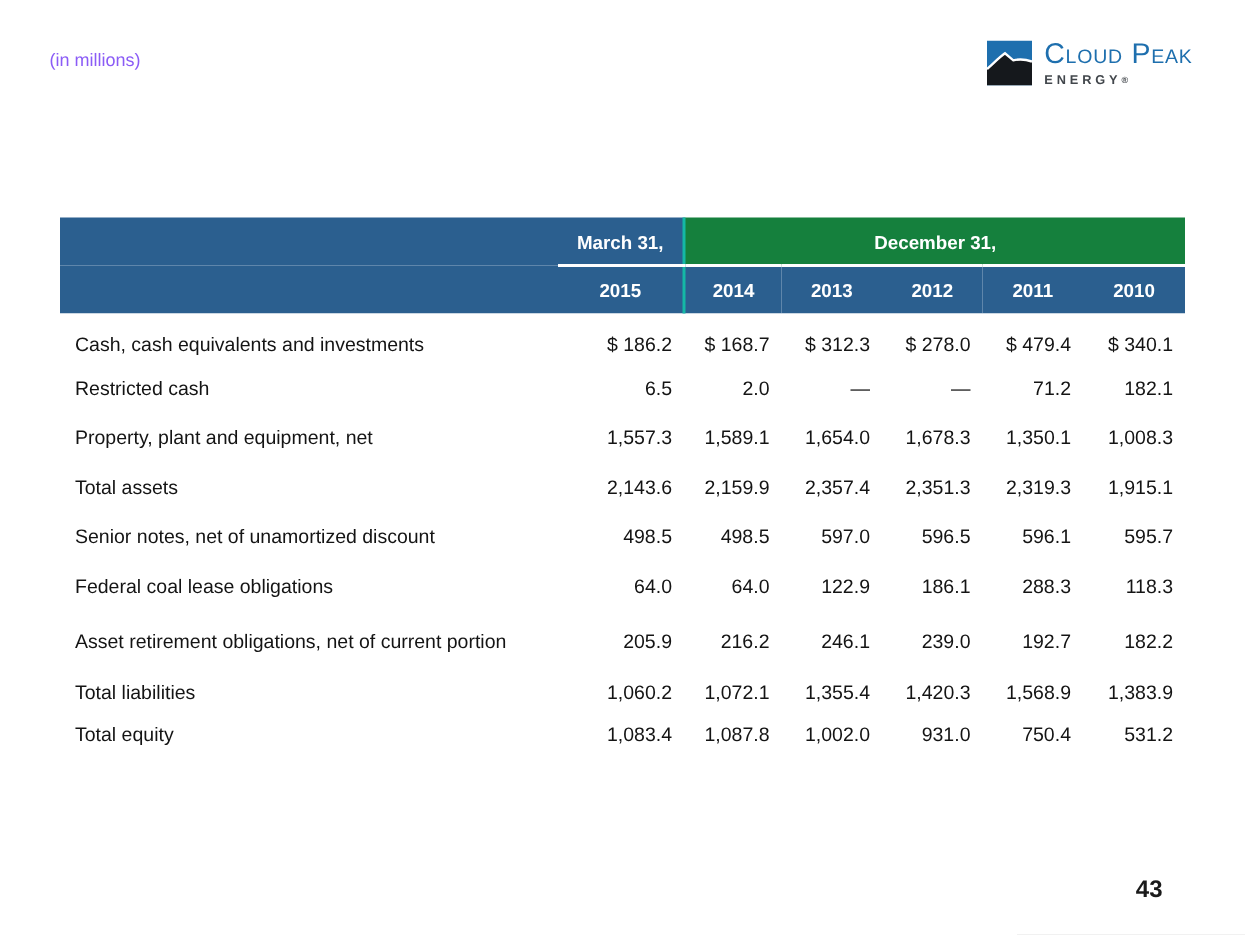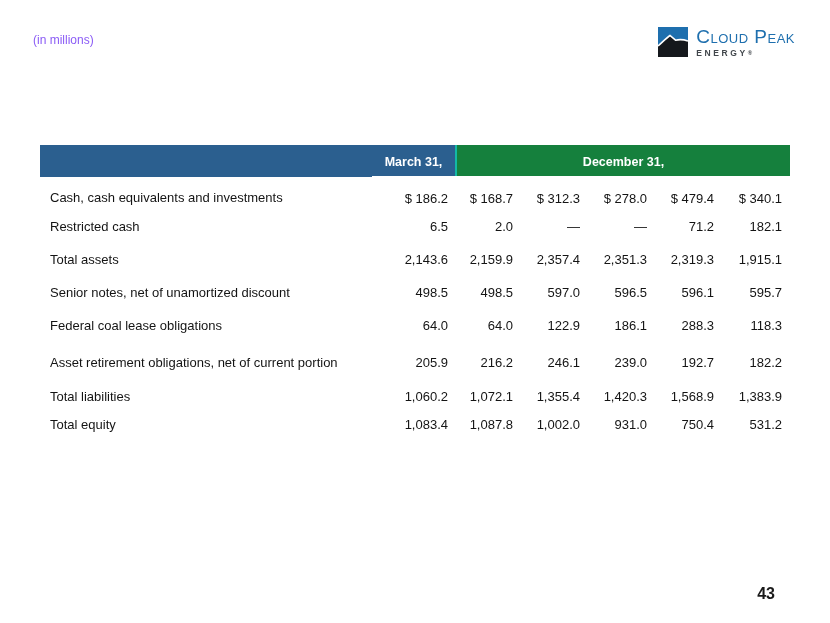--- a/index.html
+++ b/index.html
@@ -116,20 +116,29 @@
       <col style="width:67px">
       <col style="width:67px">
       <col style="width:68px">
     </colgroup>
     <thead>
       <tr class="group-row">
         <th class="lbl" style="background: rgb(43, 95, 143); color: rgb(255, 255, 255);"></th>
         <th class="underline divider" style="background: rgb(43, 95, 143); color: rgb(255, 255, 255);">March 31,</th>
         <th class="underline" colspan="5" style="background: #15803d; color: rgb(255, 255, 255);">December 31,</th>
       </tr>
+      <tr class="year-row">
+        <th class="lbl" style="background: rgb(43, 95, 143); color: rgb(255, 255, 255);"></th>
+        <th class="divider" style="background: rgb(43, 95, 143); color: rgb(255, 255, 255);">2015</th>
+        <th style="background: rgb(43, 95, 143); color: rgb(255, 255, 255);">2014</th>
+        <th style="background: rgb(43, 95, 143); color: rgb(255, 255, 255);">2013</th>
+        <th style="background: rgb(43, 95, 143); color: rgb(255, 255, 255);">2012</th>
+        <th style="background: rgb(43, 95, 143); color: rgb(255, 255, 255);">2011</th>
+        <th style="background: rgb(43, 95, 143); color: rgb(255, 255, 255);">2010</th>
+      </tr>
     </thead>
     <tbody id="table-body">
         <tr class="first">
           <td class="lbl">Cash, cash equivalents and investments</td>
           <td class="num">$&nbsp;186.2</td>
           <td class="num">$&nbsp;168.7</td>
           <td class="num">$&nbsp;312.3</td>
           <td class="num">$&nbsp;278.0</td>
           <td class="num">$&nbsp;479.4</td>
           <td class="num">$&nbsp;340.1</td>
@@ -137,20 +146,29 @@
         <tr>
           <td class="lbl">Restricted cash</td>
           <td class="num">6.5</td>
           <td class="num">2.0</td>
           <td class="num">—</td>
           <td class="num">—</td>
           <td class="num">71.2</td>
           <td class="num">182.1</td>
         </tr>
         <tr>
+          <td class="lbl">Property, plant and equipment, net</td>
+          <td class="num">1,557.3</td>
+          <td class="num">1,589.1</td>
+          <td class="num">1,654.0</td>
+          <td class="num">1,678.3</td>
+          <td class="num">1,350.1</td>
+          <td class="num">1,008.3</td>
+        </tr>
+        <tr>
           <td class="lbl">Total assets</td>
           <td class="num">2,143.6</td>
           <td class="num">2,159.9</td>
           <td class="num">2,357.4</td>
           <td class="num">2,351.3</td>
           <td class="num">2,319.3</td>
           <td class="num">1,915.1</td>
         </tr>
         <tr>
           <td class="lbl">Senior notes, net of unamortized discount</td>

